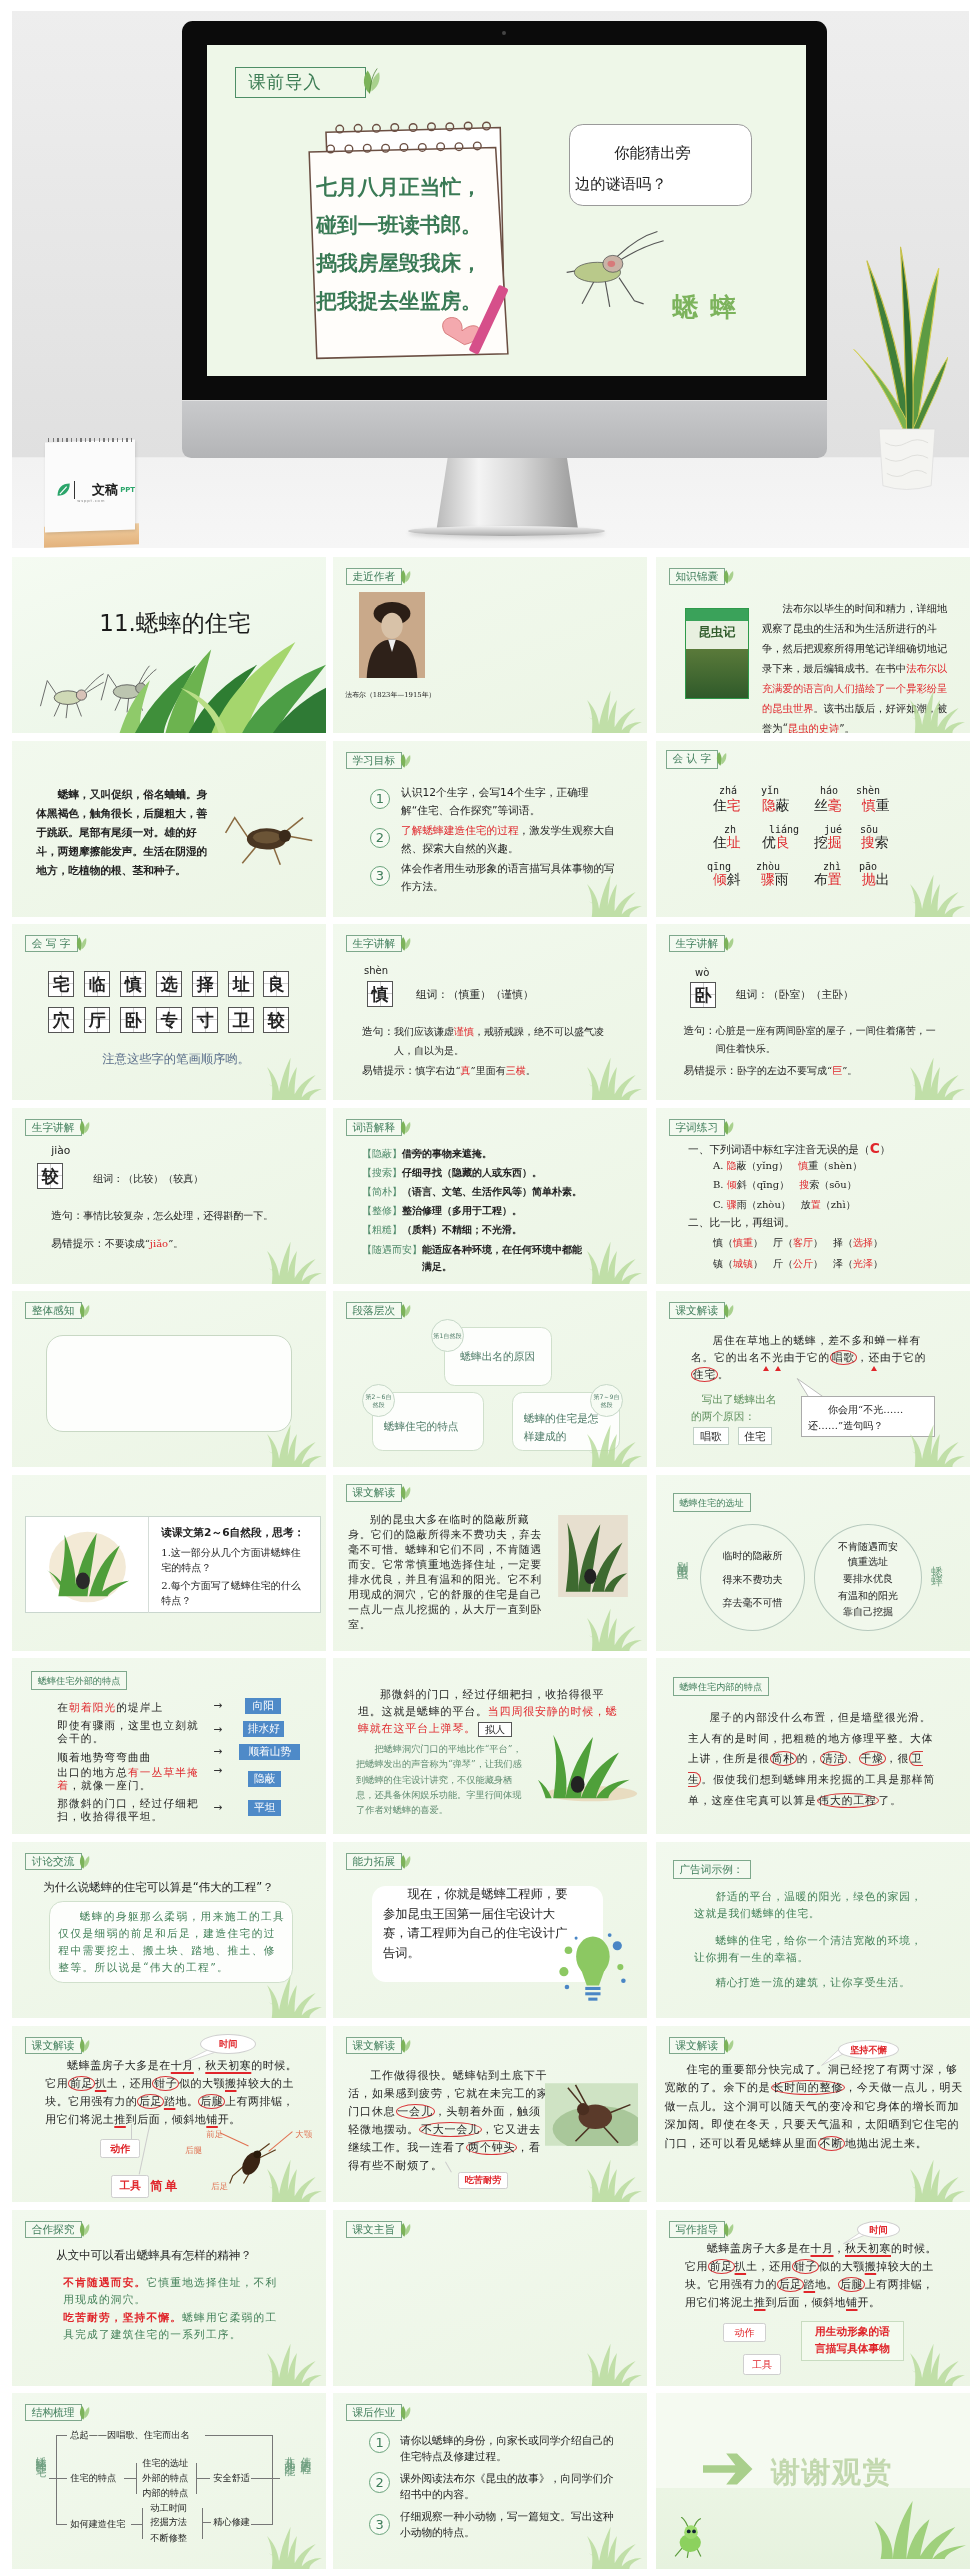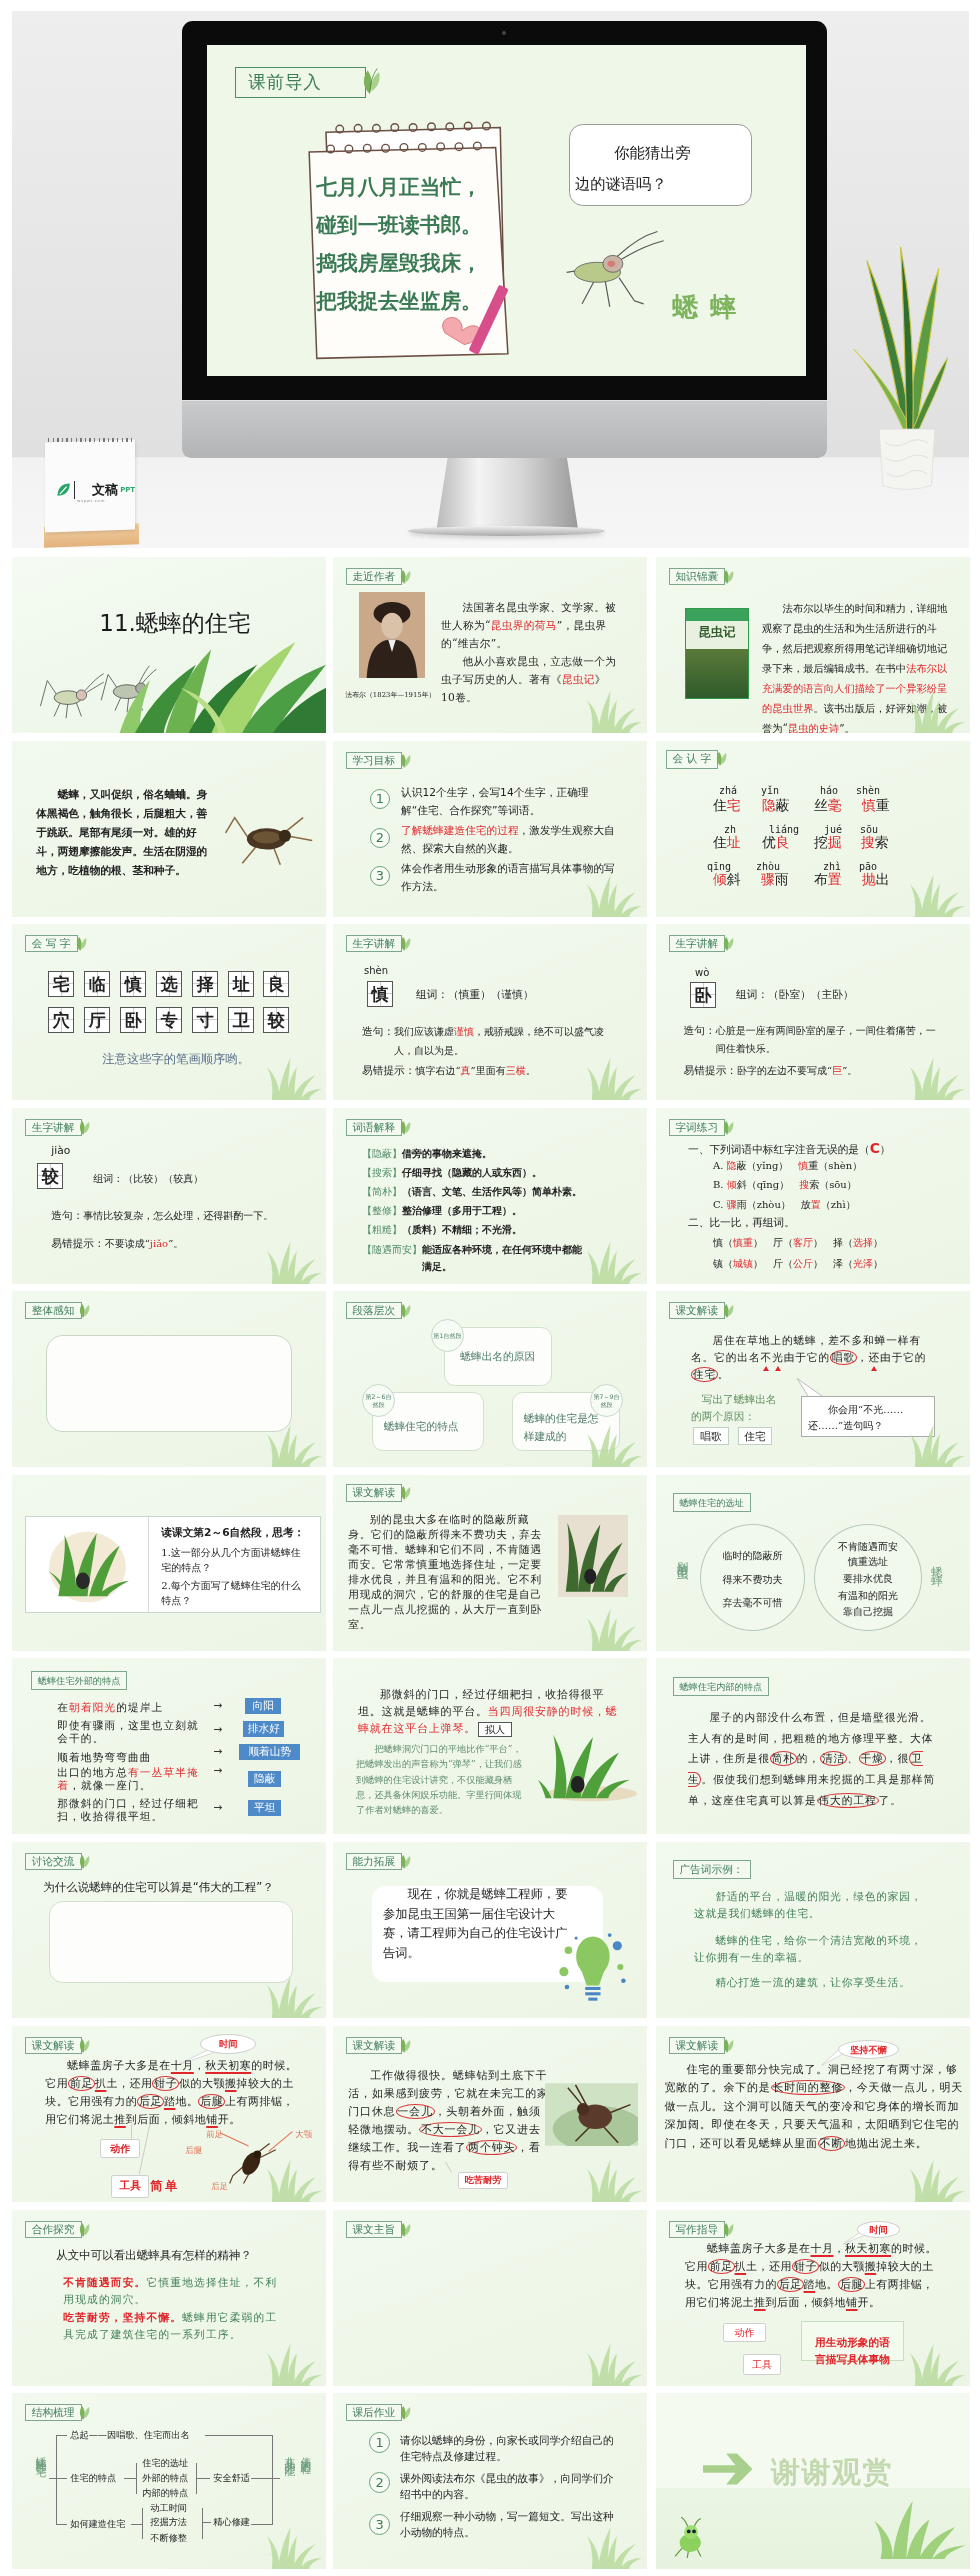--- a/index.html
+++ b/index.html
@@ -214,24 +214,20 @@
         <path d="M13 27c6-4 10-11 8-20-6 4-9 11-8 20z" fill="#a9d18e"></path>
       </svg></div>
   <svg class="ab" style="left:26px;top:35px;width:66px;height:86px" viewBox="0 0 86 112">
     <rect width="86" height="112" fill="#c9a98a"></rect>
       <ellipse cx="43" cy="28" rx="24" ry="15" fill="#2b1e16"></ellipse>
       <ellipse cx="43" cy="44" rx="14" ry="17" fill="#d8c2a8"></ellipse>
     <path d="M10 112 C12 75 25 62 43 62 C61 62 74 75 76 112Z" fill="#2e2119"></path>
       <path d="M38 62 L43 78 L48 62Z" fill="#eee"></path>
   </svg>
   <div class="ab kai" style="left:12.3px;top:133px;font-size:6.9px;white-space:nowrap">法布尔（1823年—1915年）</div>
-  <div class="txt kai" style="left:108px;top:42px;width:178px;font-size:10.7px;line-height:18px;letter-spacing:0.3px">
-    <div class="ind"><span>法国著名昆虫学家、文学家。被世人称为“</span><span class="red">昆虫界的荷马</span><span>”，昆虫界的“维吉尔”。</span></div>
-    <div class="ind"><span>他从小喜欢昆虫，立志做一个为虫子写历史的人。著有《</span><span class="red">昆虫记</span><span>》10卷。</span></div>
-  </div>
   <svg class="grass" viewBox="0 0 70 60">
       <path d="M6 60C8 45 6 30 0 18c12 12 16 27 16 42zM14 60c2-20 8-38 16-54-2 20-4 38-4 54zM24 60c2-16 6-30 14-42-2 16-4 30-2 42zM32 60c6-16 16-26 30-32-12 12-18 22-18 32zM42 60c6-10 16-14 28-14-10 4-16 9-16 14zM18 60c-4-10-8-16-16-20 10 4 16 10 18 20z" fill="#b5da98" opacity=".8"></path>
     </svg>
 </div>
 
 <div class="s c2 r1">
   <div class="badge"><span>知识锦囊</span><svg class="leaf" viewBox="0 0 24 30">
         <path d="M11 29C4 23 3 13 9 5c5 7 6 16 2 24z" fill="#7cb35a"></path>
         <path d="M13 27c6-4 10-11 8-20-6 4-9 11-8 20z" fill="#a9d18e"></path>
       </svg></div>
@@ -584,20 +580,21 @@
   <div class="txt kai ind" style="left:32px;top:50px;width:253px;font-size:10.7px;line-height:20.7px;letter-spacing:1px"><span>屋子的内部没什么布置，但是墙壁很光滑。主人有的是时间，把粗糙的地方修理平整。大体上讲，住所是很</span><span class="circle">简朴</span><span>的，</span><span class="circle">清洁</span><span>、</span><span class="circle">干燥</span><span>，很</span><span class="circle">卫生</span><span>。假使我们想到蟋蟀用来挖掘的工具是那样简单，这座住宅真可以算是</span><span class="circle">伟大的工程</span><span>了。</span></div>
 </div>
 
 <div class="s c0 r8">
   <div class="badge"><span>讨论交流</span><svg class="leaf" viewBox="0 0 24 30">
         <path d="M11 29C4 23 3 13 9 5c5 7 6 16 2 24z" fill="#7cb35a"></path>
         <path d="M13 27c6-4 10-11 8-20-6 4-9 11-8 20z" fill="#a9d18e"></path>
       </svg></div>
   <div class="ab" style="left:31px;top:38px;font-size:11.5px;white-space:nowrap">为什么说蟋蟀的住宅可以算是“伟大的工程”？</div>
   <div class="wbox" style="left:37px;top:59px;width:242px;height:80px;border-radius:13.8px"></div>
+  <div class="txt kai ind" style="left:46px;top:66px;width:227px;font-size:10.7px;line-height:17px;color:#3f7d55;letter-spacing:1.4px">蟋蟀的身躯那么柔弱，用来施工的工具仅仅是细弱的前足和后足，建造住宅的过程中需要挖土、搬土块、踏地、推土、修整等。所以说是“伟大的工程”。</div>
   <svg class="grass" viewBox="0 0 70 60">
       <path d="M6 60C8 45 6 30 0 18c12 12 16 27 16 42zM14 60c2-20 8-38 16-54-2 20-4 38-4 54zM24 60c2-16 6-30 14-42-2 16-4 30-2 42zM32 60c6-16 16-26 30-32-12 12-18 22-18 32zM42 60c6-10 16-14 28-14-10 4-16 9-16 14zM18 60c-4-10-8-16-16-20 10 4 16 10 18 20z" fill="#b5da98" opacity=".8"></path>
     </svg>
 </div>
 
 <div class="s c1 r8">
   <div class="badge"><span>能力拓展</span><svg class="leaf" viewBox="0 0 24 30">
         <path d="M11 29C4 23 3 13 9 5c5 7 6 16 2 24z" fill="#7cb35a"></path>
         <path d="M13 27c6-4 10-11 8-20-6 4-9 11-8 20z" fill="#a9d18e"></path>
       </svg></div>
@@ -732,21 +729,21 @@
         <path d="M11 29C4 23 3 13 9 5c5 7 6 16 2 24z" fill="#7cb35a"></path>
         <path d="M13 27c6-4 10-11 8-20-6 4-9 11-8 20z" fill="#a9d18e"></path>
       </svg></div>
   <svg class="ab" style="left:184px;top:20px;width:31px;height:15.3px" viewBox="0 0 40 20">
       <path d="M28 2 L4 18 L34 6Z" fill="#fff" stroke="#ccc"></path>
     </svg>
   <div class="bub" style="left:201px;top:10.7px;width:41px;height:15.3px;line-height:15.3px;border-radius:50%">时间</div>
   <div class="txt ind" style="left:29px;top:30px;width:260px;font-size:11px;line-height:18px;letter-spacing:0.5px"><span>蟋蟀盖房子大多是在</span><span class="ul">十月</span><span>，</span><span class="ul">秋天初寒</span><span>的时候。它用</span><span class="circle">前足</span><span class="ul">扒</span><span>土，还用</span><span class="circle">钳子</span><span>似的大颚</span><span class="ul">搬</span><span>掉较大的土块。它用强有力的</span><span class="circle">后足</span><span class="ul">踏</span><span>地。</span><span class="circle">后腿</span><span>上有两排锯，用它们将泥土</span><span class="ul">推</span><span>到后面，倾斜地</span><span class="ul">铺</span><span>开。</span></div>
   <div class="bub" style="left:67px;top:113px;width:41px;height:17px;line-height:17px;border-radius:2.3px;font-size:10px;font-weight:normal">动作</div>
   <div class="bub" style="left:87px;top:144px;width:36px;height:19px;line-height:19px;border-radius:2.3px;font-size:10px;font-weight:normal">工具</div>
-  <div class="ab" style="left:145px;top:111px;width:103px;height:40px;background:#f3faee;border:0.8px solid #c8dcc0;box-sizing:border-box;text-align:center;color:#e0262b;font-weight:bold;font-size:10.7px;line-height:17px;padding-top:12px">
+  <div class="ab" style="left:145px;top:111px;width:103px;height:40px;background:#f3faee;border:0.8px solid #c8dcc0;box-sizing:border-box;text-align:center;color:#e0262b;font-weight:bold;font-size:10.7px;line-height:17px;padding-top:1px">
     <div>用生动形象的语</div>
     <div>言描写具体事物</div>
   </div>
   <svg class="grass" viewBox="0 0 70 60">
       <path d="M6 60C8 45 6 30 0 18c12 12 16 27 16 42zM14 60c2-20 8-38 16-54-2 20-4 38-4 54zM24 60c2-16 6-30 14-42-2 16-4 30-2 42zM32 60c6-16 16-26 30-32-12 12-18 22-18 32zM42 60c6-10 16-14 28-14-10 4-16 9-16 14zM18 60c-4-10-8-16-16-20 10 4 16 10 18 20z" fill="#b5da98" opacity=".8"></path>
     </svg>
 </div>
 
 <div class="s c0 r11">
   <div class="badge"><span>结构梳理</span><svg class="leaf" viewBox="0 0 24 30">

